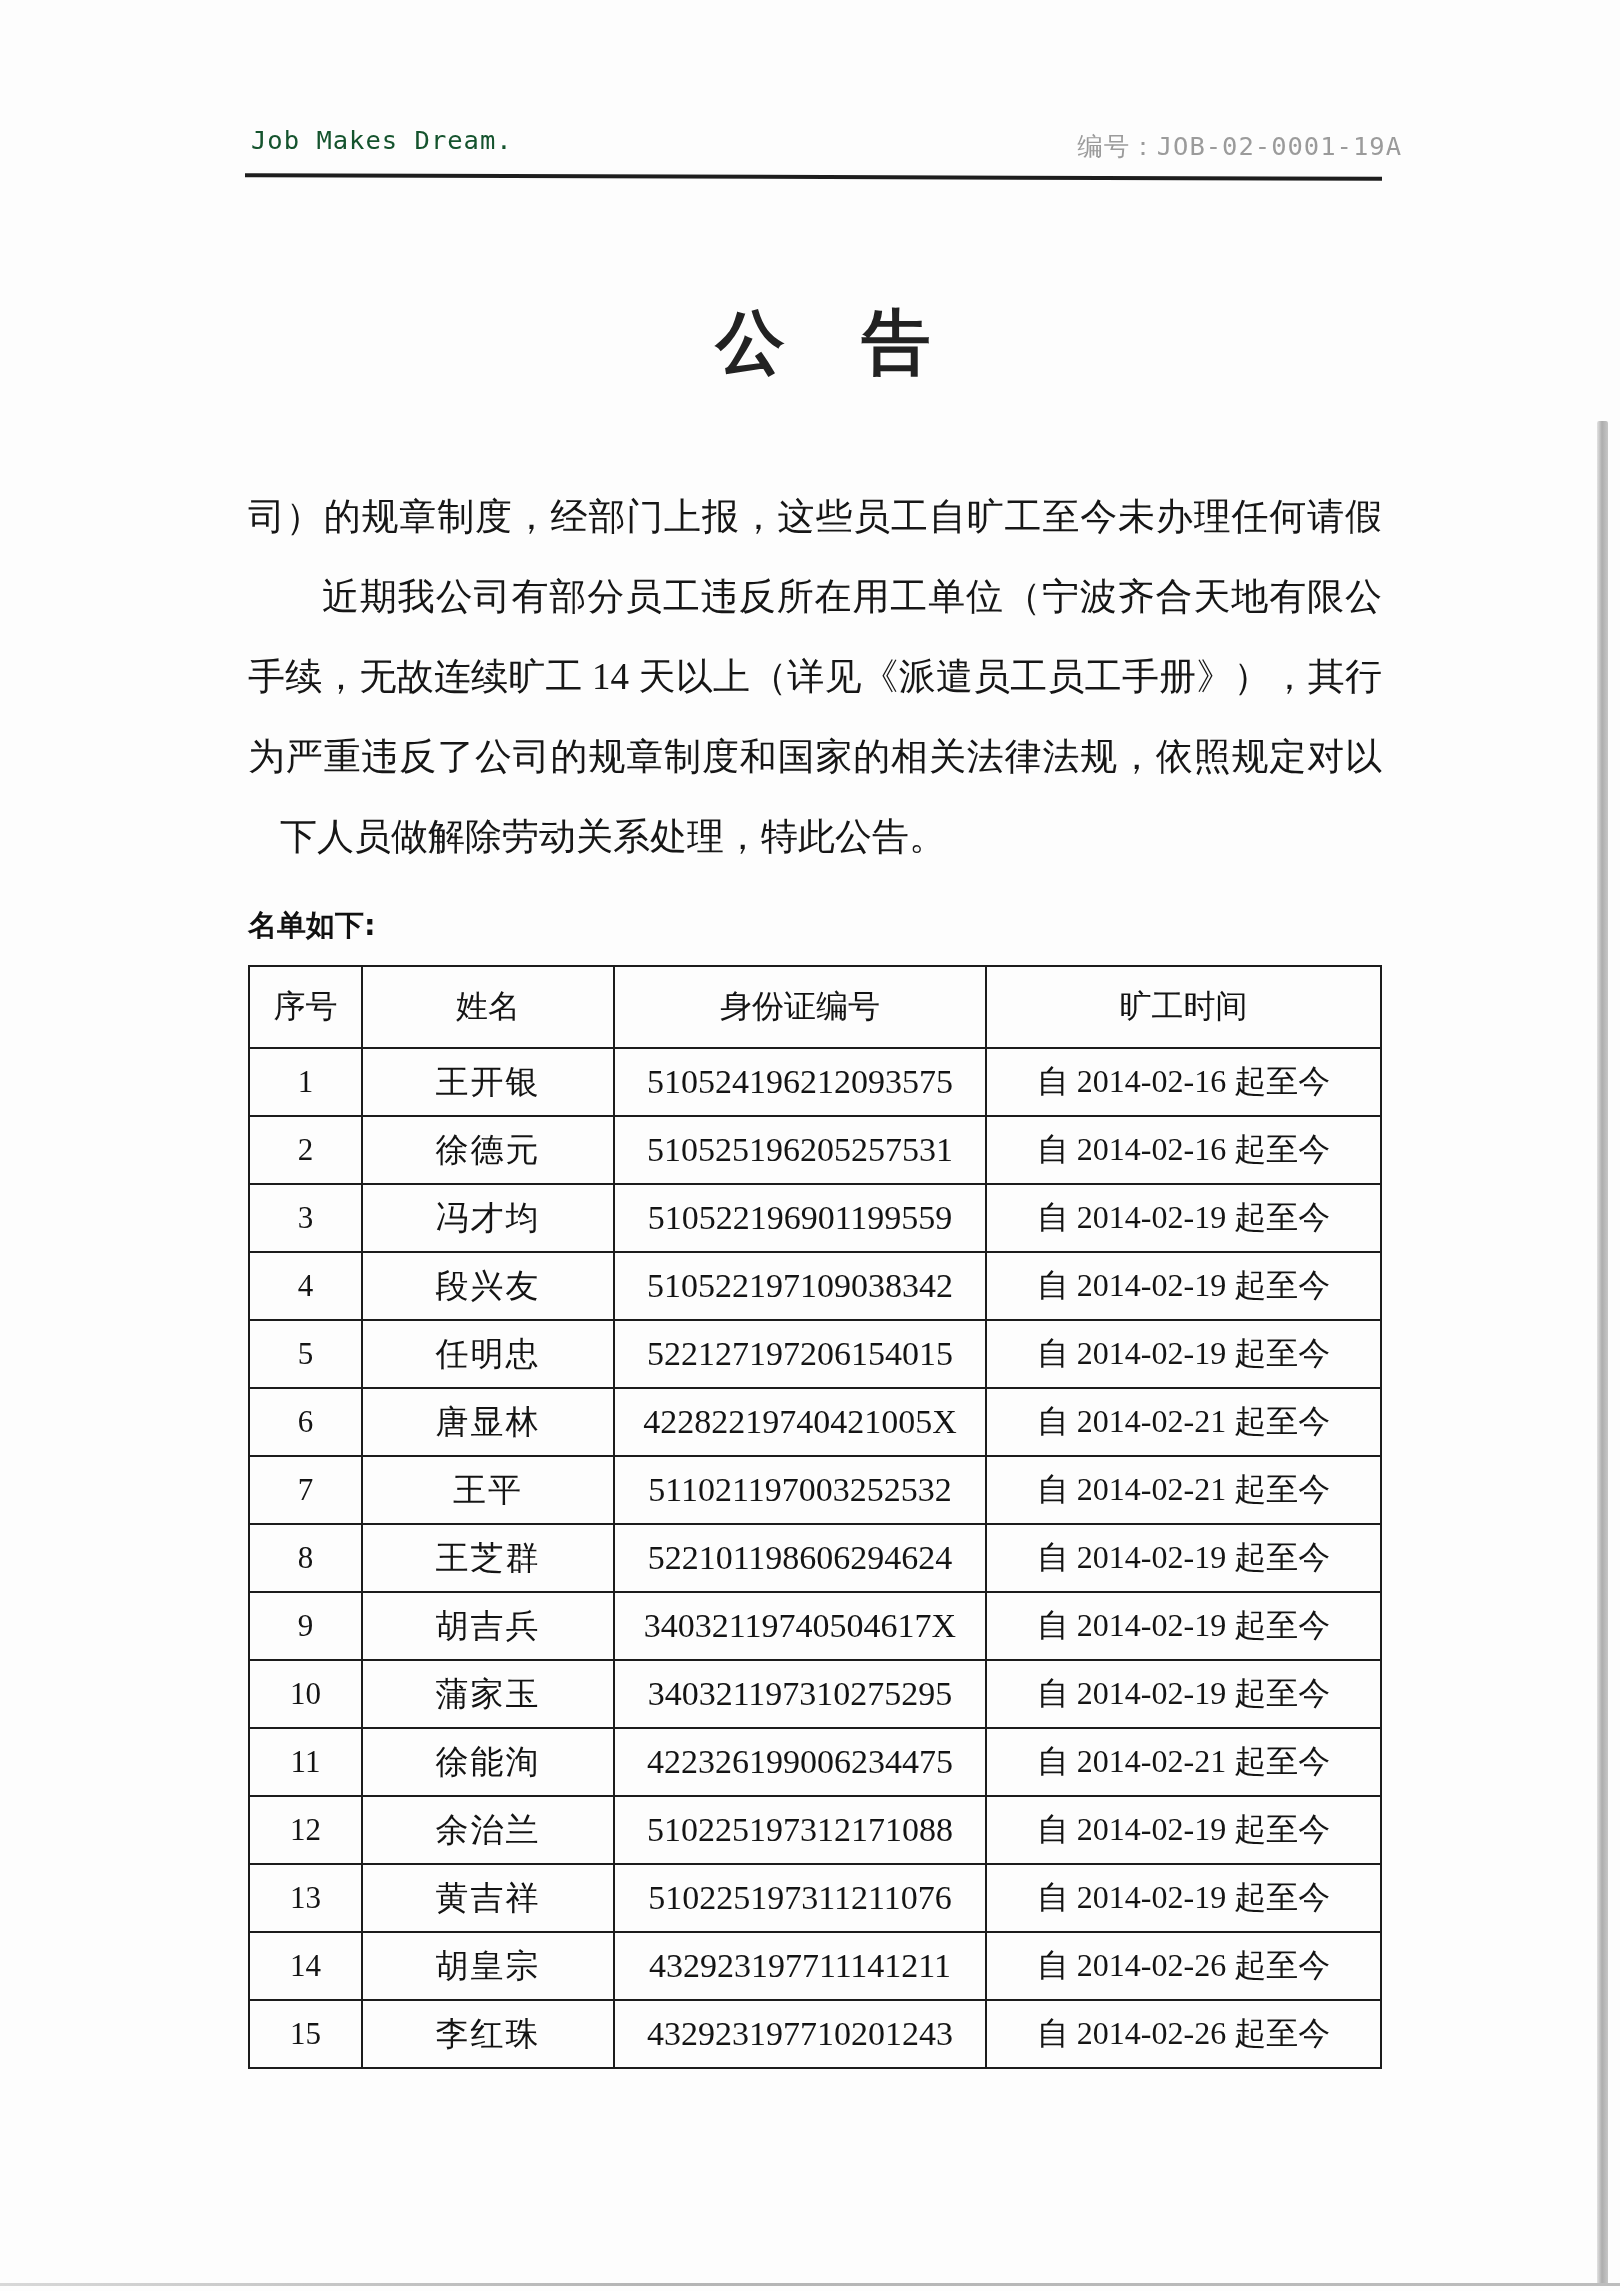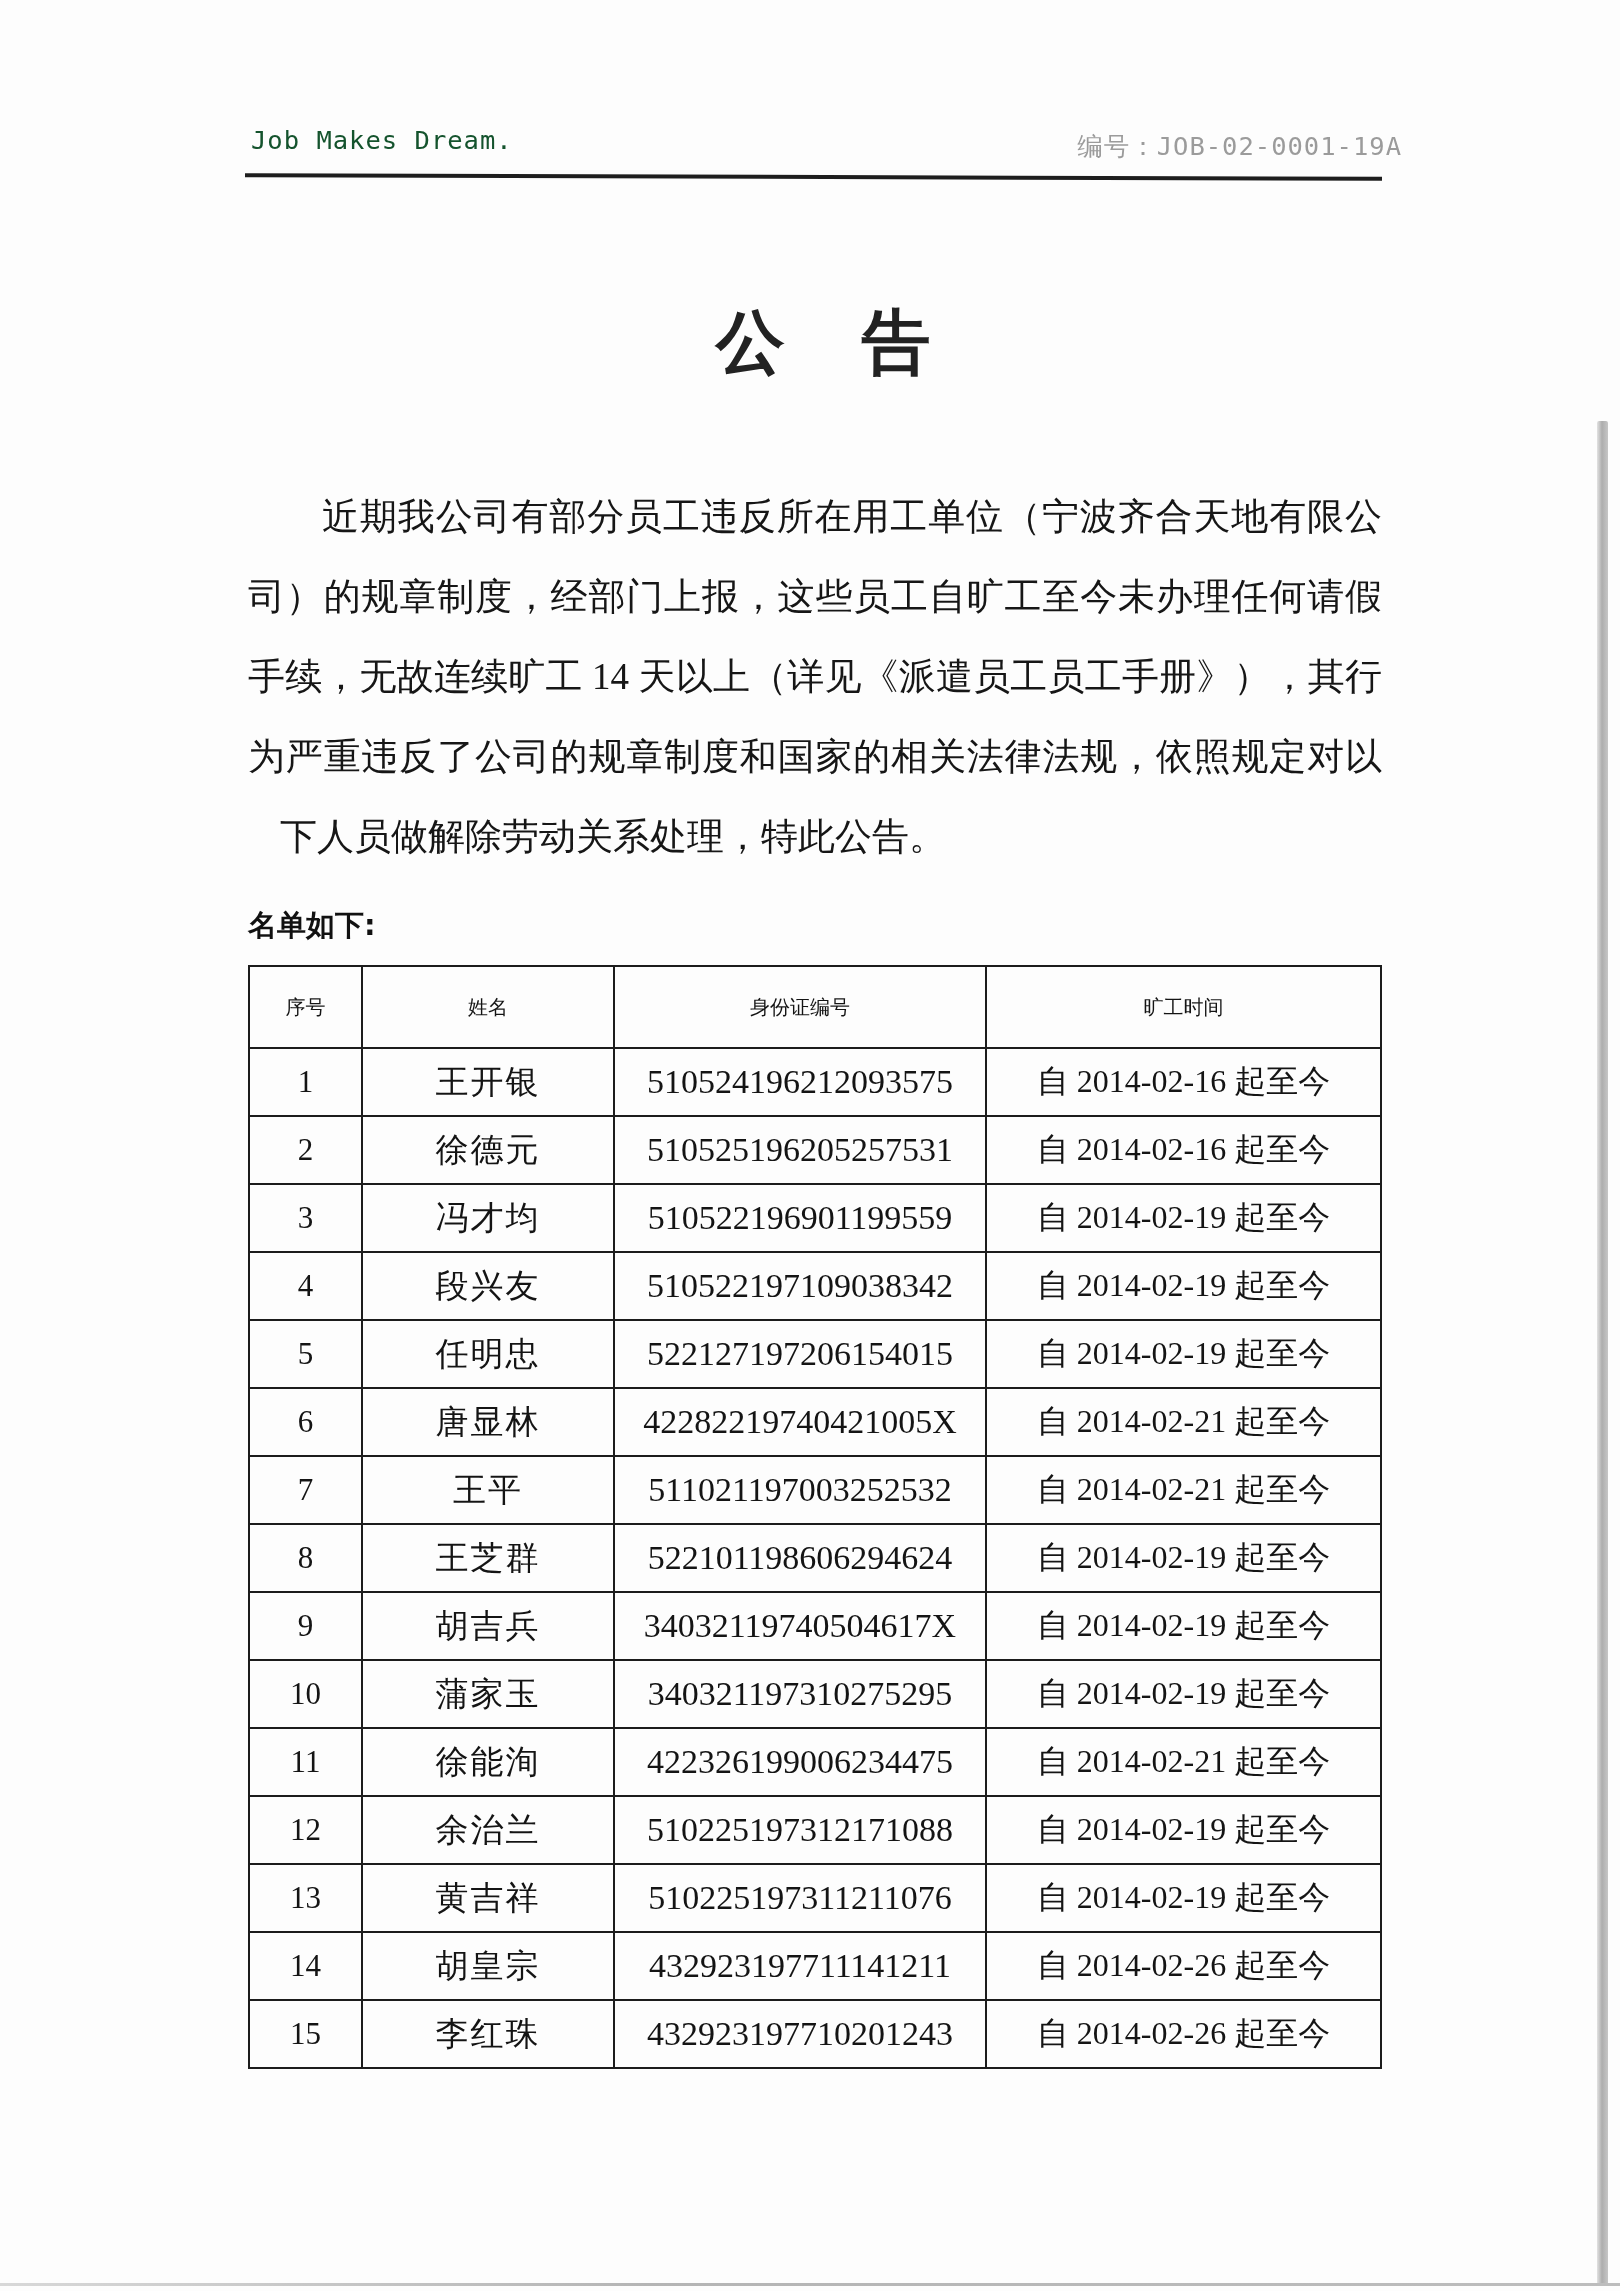--- a/index.html
+++ b/index.html
@@ -98,21 +98,21 @@
   .roster-table col.c-date  { width: 395px; }
   .roster-table th, .roster-table td {
     border: 2.5px solid #1c1c1c;
     text-align: center;
     vertical-align: middle;
     padding: 0;
     overflow: hidden;
   }
   .roster-table th {
     height: 82px;
-    font-size: 20px;
+    font-size: 32px;
     font-weight: 400;
   }
   .roster-table td { height: 68px; }
   .roster-table td.cell-index { font-size: 31px; }
   .roster-table td.cell-name  { letter-spacing: 2px; }
   .roster-table td.cell-id    { font-size: 34px; letter-spacing: 0px; }
   .roster-table td.cell-date  { font-size: 32px; }
 
   
   .scan-edge-right {
@@ -136,22 +136,22 @@
 
   <div class="doc-header-slogan">Job Makes Dream.</div>
 
   <div class="doc-header-number">编号：JOB-02-0001-19A</div>
 
   <div class="header-rule"></div>
 
   <h1 class="doc-title">公　告</h1>
 
   <div class="doc-body">
+      <div class="body-line">司）的规章制度，经部门上报，这些员工自旷工至今未办理任何请假</div>
       <div class="body-line first">近期我公司有部分员工违反所在用工单位（宁波齐合天地有限公</div>
-      <div class="body-line">司）的规章制度，经部门上报，这些员工自旷工至今未办理任何请假</div>
       <div class="body-line">手续，无故连续旷工 14 天以上（详见《派遣员工员工手册》），其行</div>
       <div class="body-line">为严重违反了公司的规章制度和国家的相关法律法规，依照规定对以</div>
       <div class="body-line last">下人员做解除劳动关系处理，特此公告。</div>
     </div>
 
   <div class="list-label">名单如下:</div>
 
   <table class="roster-table">
     <colgroup>
       <col class="c-index">

